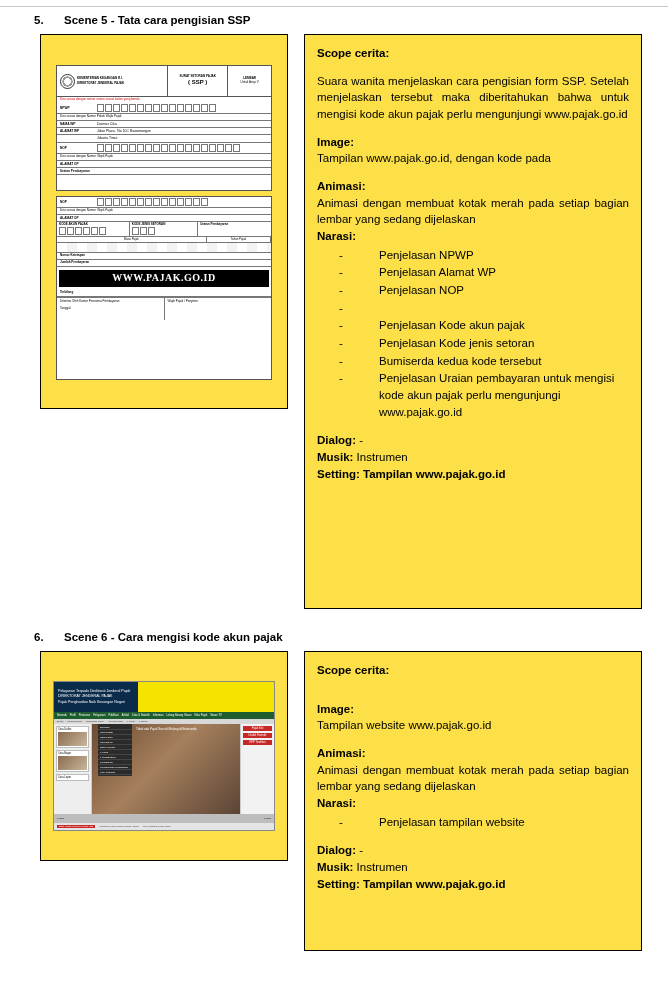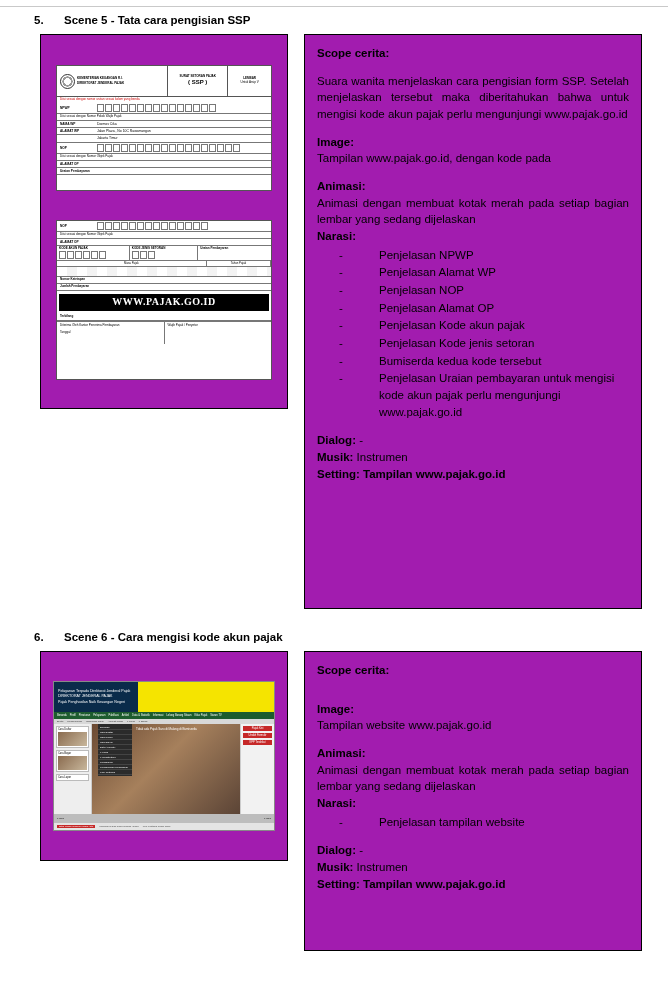--- a/index.html
+++ b/index.html
@@ -48,21 +48,21 @@
   }
   .scene-body {
     display: flex;
     align-items: flex-start;
     gap: 16px;
     margin-left: 14px;
   }
   .panel {
     border: 1px solid #000;
     box-sizing: border-box;
-    background: #a21caf;
+    background: #fde047;
   }
   .left-panel {
     width: 248px;
     flex: 0 0 248px;
     padding: 8px;
   }
   .left-panel.s5 { height: 375px; }
   .left-panel.s6 { height: 210px; padding: 10px 8px; }
   .right-panel {
     flex: 1 1 auto;
@@ -120,21 +120,21 @@
   .ssp-doc {
     width: 216px;
     border: 1px solid #555;
     box-sizing: border-box;
     font-size: 3.3px;
     line-height: 1.25;
     background: #fff;
     position: relative;
   }
   .ssp-doc.top { height: 126px; }
-  .ssp-doc.bottom { height: 160px; margin-bottom: 20px; }
+  .ssp-doc.bottom { height: 184px; margin-bottom: 20px; }
   .ssp-head {
     display: flex;
     border-bottom: 1px solid #555;
     height: 30px;
   }
   .ssp-head .logo-cell {
     width: 52%;
     display: flex;
     align-items: center;
     gap: 2px;
@@ -601,21 +601,20 @@
           <li>
               <span class="dash">-</span>
               <span class="narasi-text">Penjelasan Alamat WP</span>
             </li>
           <li>
               <span class="dash">-</span>
               <span class="narasi-text">Penjelasan NOP</span>
             </li>
           <li>
               <span class="dash">-</span>
-              <span class="narasi-text">Penjelasan Alamat OP</span>
             </li>
           <li>
               <span class="dash">-</span>
               <span class="narasi-text">Penjelasan Kode akun pajak</span>
             </li>
           <li>
               <span class="dash">-</span>
               <span class="narasi-text">Penjelasan Kode jenis setoran</span>
             </li>
           <li>

